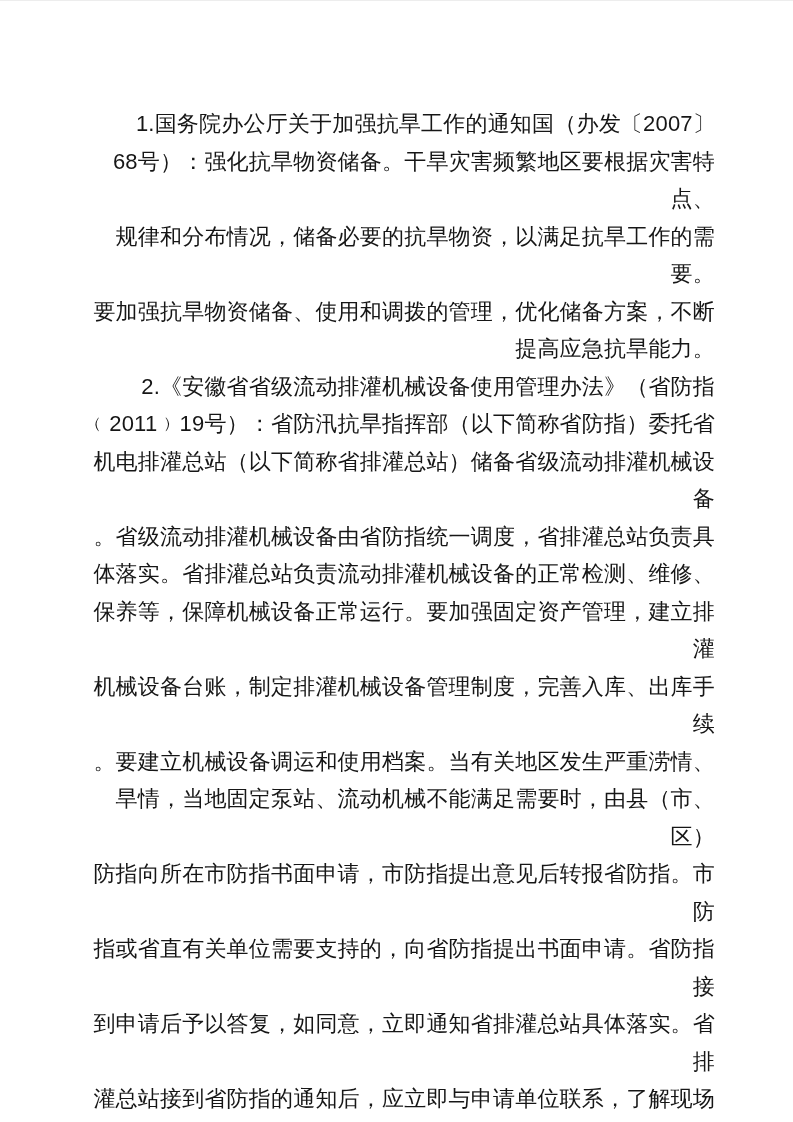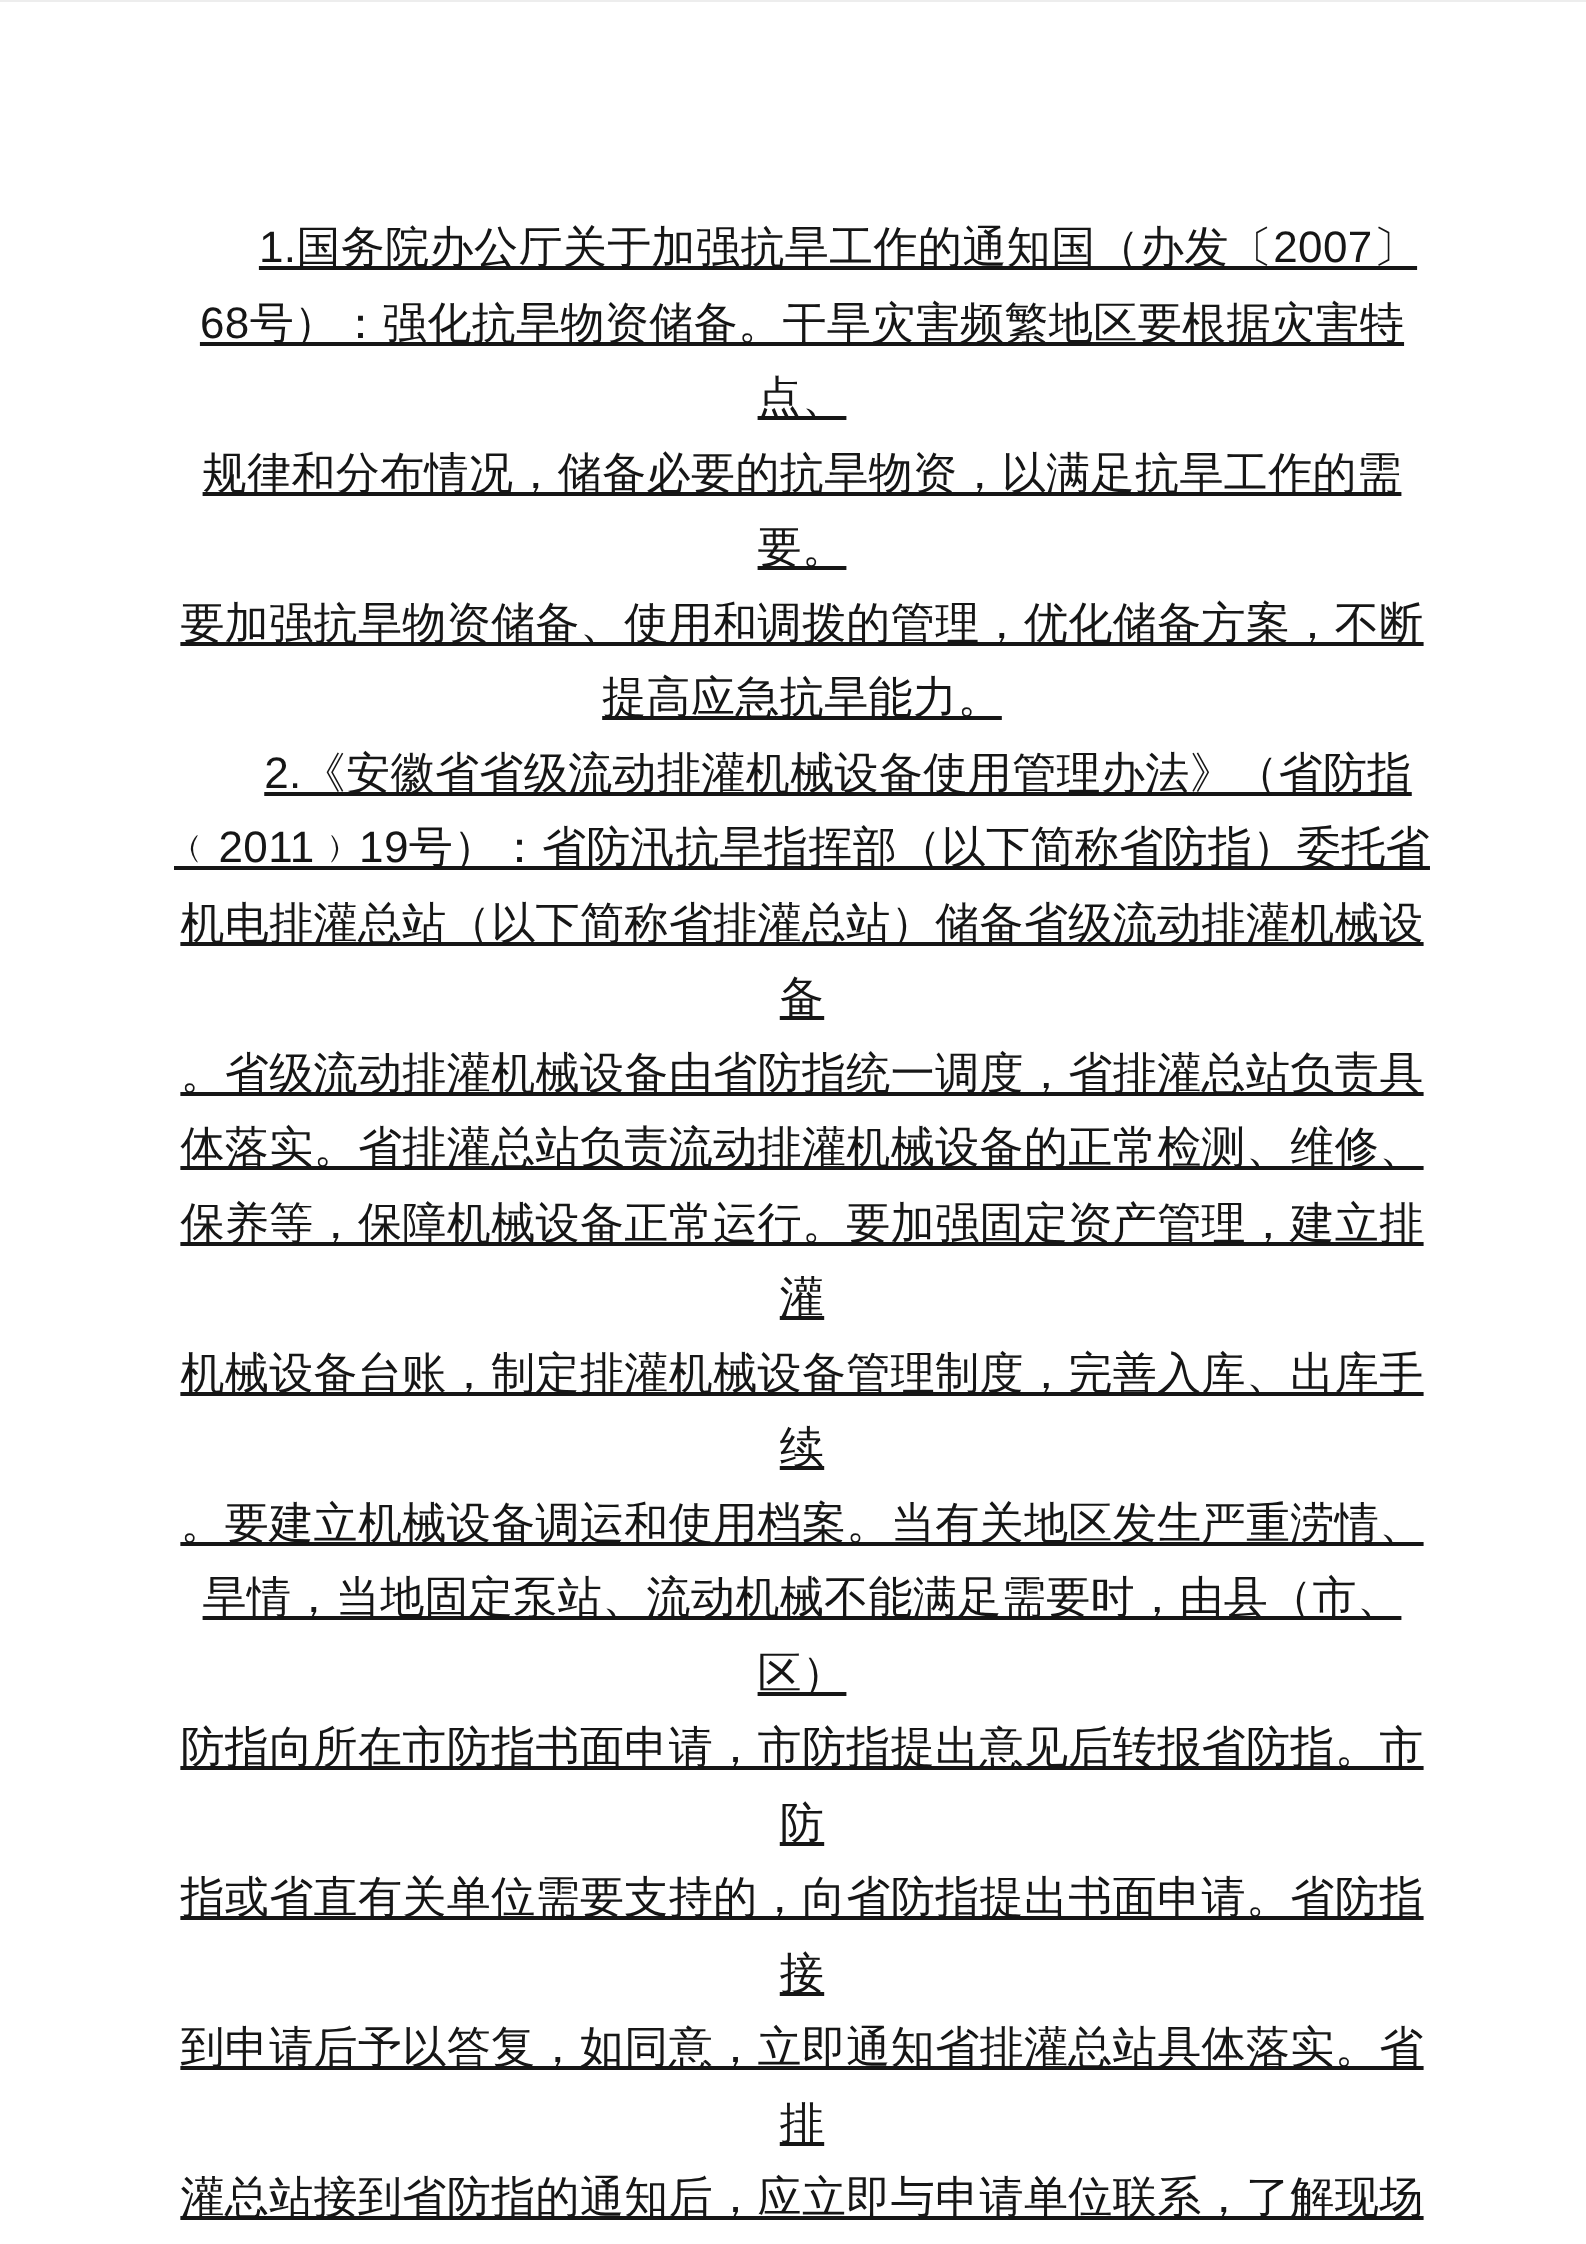--- a/index.html
+++ b/index.html
@@ -23,23 +23,22 @@
     color: #161616;
     font-size: 22px;
     line-height: 37.5px;
     letter-spacing: 0.2px;
   }
   .para {
     margin: 0;
     padding: 0;
     white-space: pre-line;       
     text-indent: 36px;           
-    text-align: center;
+    text-align: right;
     word-break: break-all;
-    text-decoration: underline;
   }
 </style>
 </head>
 <body>
 
 <div class="doc-body">
   <p class="para">1.国务院办公厅关于加强抗旱工作的通知国（办发〔2007〕
 68号）：强化抗旱物资储备。干旱灾害频繁地区要根据灾害特点、
 规律和分布情况，储备必要的抗旱物资，以满足抗旱工作的需要。
 要加强抗旱物资储备、使用和调拨的管理，优化储备方案，不断

